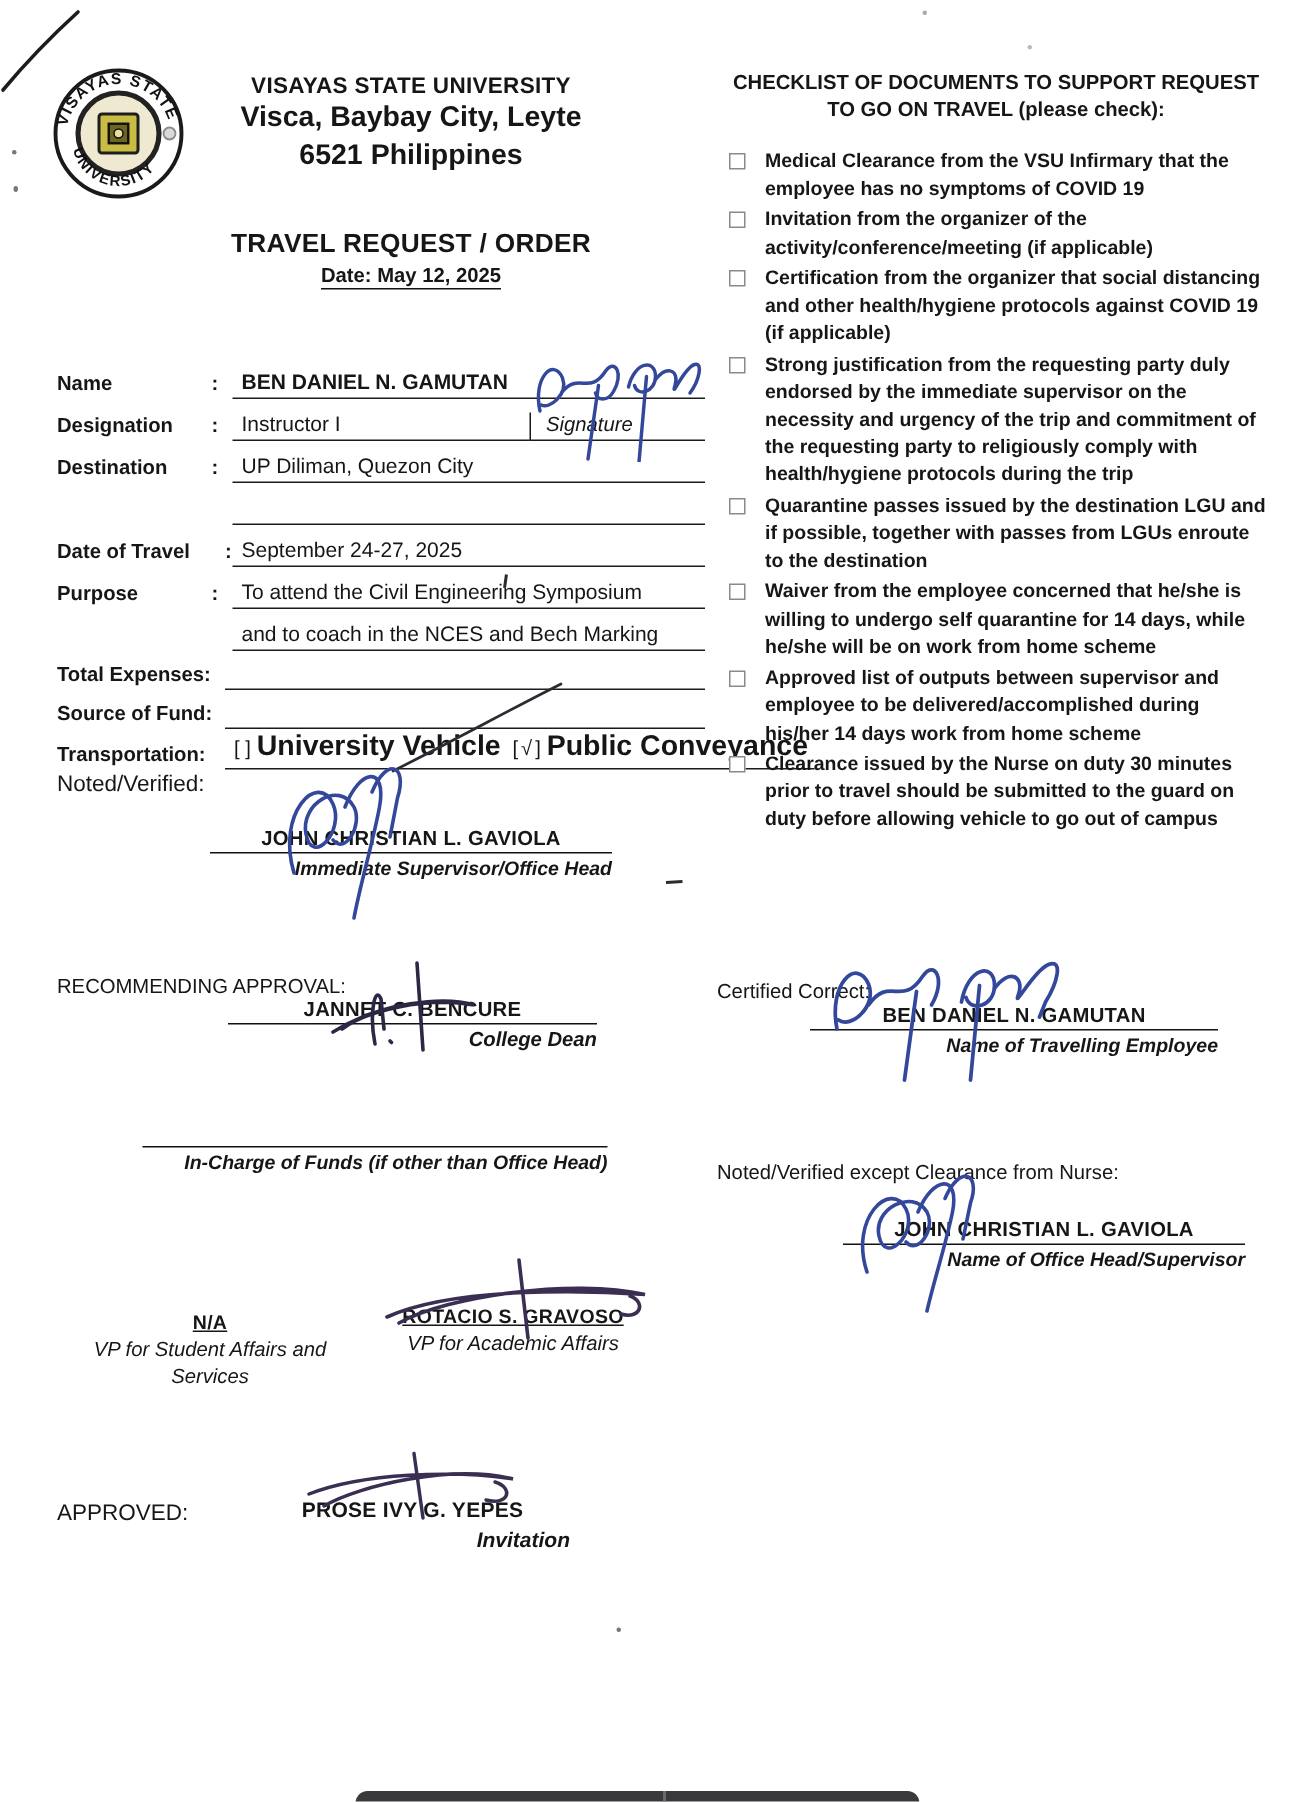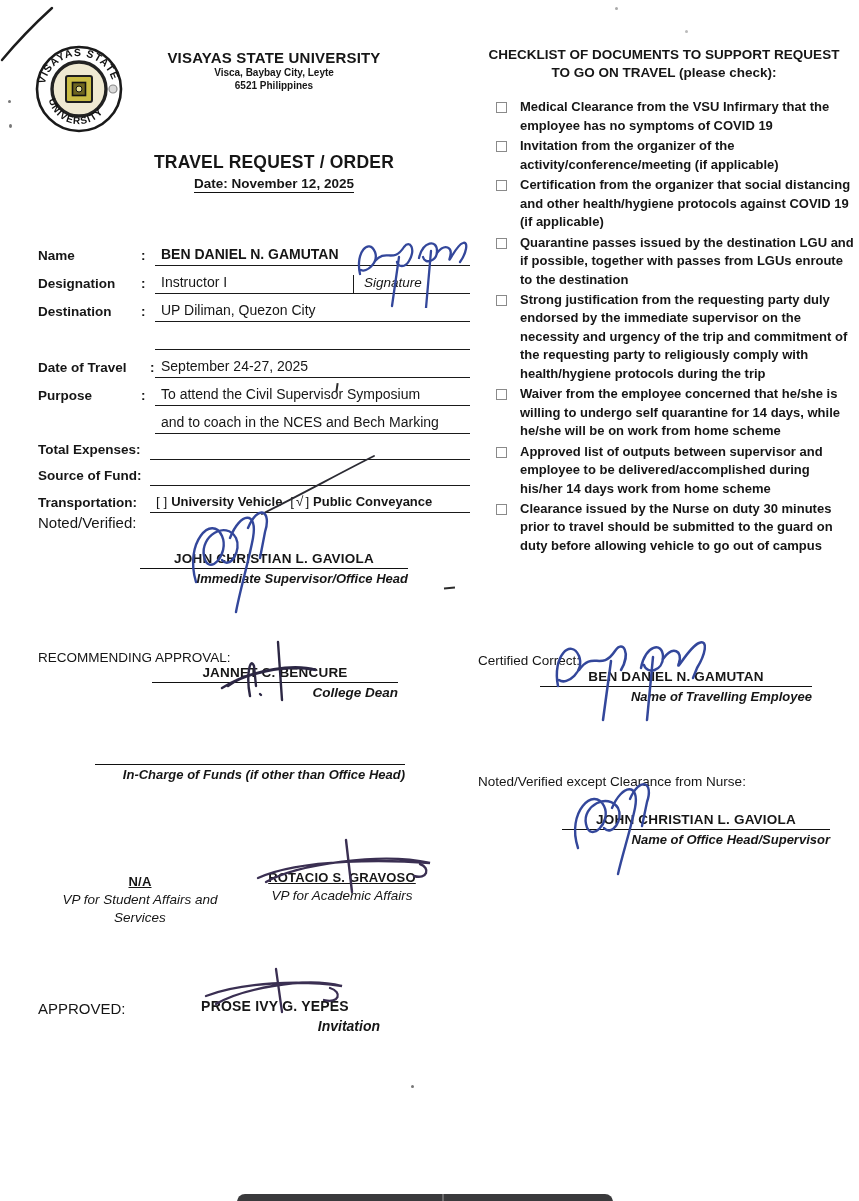--- a/index.html
+++ b/index.html
@@ -2,55 +2,55 @@
 <html><head>
 <meta charset="utf-8">
 <style>
   html,body{margin:0;padding:0;}
   body{width:859px;height:1201px;background:#ffffff;position:relative;overflow:hidden;
        font-family:"Liberation Sans", sans-serif;color:#161616;}
   .abs{position:absolute;}
   
   .uni-header{left:140px;top:48px;width:268px;text-align:center;line-height:1.28;}
   .uni-name{font-weight:bold;font-size:15px;letter-spacing:.2px;}
-  .uni-addr{font-weight:bold;font-size:10px;}
+  .uni-addr{font-weight:bold;font-size:19px;}
   .title-block{left:110px;top:152px;width:328px;text-align:center;}
   .doc-title{font-weight:bold;font-size:17.5px;letter-spacing:.2px;}
   .doc-date{font-weight:bold;font-size:13.5px;margin-top:3px;display:inline-block;
             border-bottom:1.6px solid #111;padding-bottom:1px;}
   
   .form{left:38px;top:238px;width:432px;font-size:13.5px;}
   .frow{display:flex;align-items:flex-end;min-height:28px;}
   .flabel{width:103px;font-weight:bold;padding-bottom:3px;flex:none;}
   .fcolon{width:14px;font-weight:bold;padding-bottom:3px;flex:none;}
   .fval{flex:1;border-bottom:1.6px solid #1a1a1a;padding:0 4px 3px 6px;
         font-size:14px;font-weight:normal;white-space:nowrap;}
   .fval.bold{font-weight:bold;}
   .sig-cell{flex:none;width:106px;border-bottom:1.6px solid #1a1a1a;border-left:1.4px solid #1a1a1a;
             font-style:italic;font-weight:normal;padding:0 0 3px 10px;font-size:13.5px;}
   .blankrow{height:15px;}
   .lbl-attached{width:112px;}
   .opt-reg{font-weight:normal;font-size:13.5px;}
-  .opt-bold{font-weight:bold;font-size:13px;}
+  .opt-bold{font-weight:bold;font-size:19px;}
   .tcheck{color:#222;font-weight:normal;padding:0 2px;}
   
   .sec-head{font-weight:normal;font-size:14.5px;margin-top:22px;}
   .sigblock{text-align:center;}
   .signame{font-weight:bold;font-size:13.5px;border-bottom:1.6px solid #111;
            padding-bottom:2px;letter-spacing:.2px;}
   .sigcap{font-weight:bold;font-style:italic;font-size:13px;margin-top:2px;text-align:right;}
   .sigcap-reg{font-style:italic;font-size:13.5px;margin-top:2px;font-weight:normal;line-height:1.3;text-align:center;}
   .uname{font-weight:bold;font-size:13px;text-decoration:underline;letter-spacing:.2px;}
   .blankline{border-bottom:1.6px solid #111;height:16px;}
   
   .checklist{left:474px;top:46px;width:380px;}
   .cl-head{font-weight:bold;font-size:13.5px;text-align:center;line-height:1.35;
            width:352px;margin:0 auto;}
   .cl-items{margin-top:16px;}
-  .cl-item{display:flex;margin-bottom:2px;justify-content:flex-end;}
+  .cl-item{display:flex;margin-bottom:2px;}
   .cl-box{flex:none;width:9px;height:9px;border:1.2px solid #8a8a8a;margin:4px 13px 0 12px;
           background:#fff;}
   .cl-text{font-weight:bold;font-size:13px;line-height:1.42;width:334px;}
   
   .sig-svg{position:absolute;pointer-events:none;}
   .speck{position:absolute;background:#777;border-radius:50%;}
   .pen-dash{position:absolute;background:#2c2c2c;}
   .bottom-bar{position:absolute;left:237px;top:1194px;width:376px;height:8px;background:#3a3a3c;
               border-radius:9px 9px 0 0;}
   .bottom-bar .seam{position:absolute;left:205px;top:0;width:1.5px;height:100%;background:#6a6a6c;}
@@ -87,21 +87,21 @@
   </svg>
 
   <div class="abs uni-header">
     <div class="uni-name">VISAYAS STATE UNIVERSITY</div>
     <div class="uni-addr">Visca, Baybay City, Leyte</div>
     <div class="uni-addr">6521   Philippines</div>
   </div>
 
   <div class="abs title-block">
     <div class="doc-title">TRAVEL REQUEST / ORDER</div>
-    <div><span class="doc-date">Date: November 12, 2025</span></div>
+    <div><span class="doc-date">Date: May 12, 2025</span></div>
   </div>
 
   <div class="abs form">
     <div class="frow">
       <span class="flabel">Name</span>
       <span class="fcolon">:</span>
       <span class="fval bold">BEN DANIEL N. GAMUTAN</span>
     </div>
     <div class="frow">
       <span class="flabel">Designation</span>
@@ -120,21 +120,21 @@
       <span class="fval">&nbsp;</span>
     </div>
     <div class="frow">
       <span class="flabel" style="width:112px">Date of Travel</span>
       <span class="fcolon" style="width:5px">:</span>
       <span class="fval">September 24-27, 2025</span>
     </div>
     <div class="frow">
       <span class="flabel">Purpose</span>
       <span class="fcolon">:</span>
-      <span class="fval">To attend the Civil Supervisor Symposium</span>
+      <span class="fval">To attend the Civil Engineering Symposium</span>
     </div>
     <div class="frow">
       <span class="flabel"></span>
       <span class="fcolon"></span>
       <span class="fval">and to coach in the NCES and Bech Marking</span>
     </div>
     <div class="frow" style="min-height:26px">
       <span class="flabel lbl-attached">Total Expenses:</span>
       <span class="fval">&nbsp;</span>
     </div>
@@ -195,25 +195,25 @@
       <div class="cl-item">
           <span class="cl-box"></span>
           <span class="cl-text">Invitation from the organizer of the activity/conference/meeting (if applicable)</span>
         </div>
       <div class="cl-item">
           <span class="cl-box"></span>
           <span class="cl-text">Certification from the organizer that social distancing and other health/hygiene protocols against COVID 19 (if applicable)</span>
         </div>
       <div class="cl-item">
           <span class="cl-box"></span>
+          <span class="cl-text">Strong justification from the requesting party duly endorsed by the immediate supervisor on the necessity and urgency of the trip and commitment of the requesting party to religiously comply with health/hygiene protocols during the trip</span>
+        </div>
+      <div class="cl-item">
+          <span class="cl-box"></span>
           <span class="cl-text">Quarantine passes issued by the destination LGU and if possible, together with passes from LGUs enroute to the destination</span>
-        </div>
-      <div class="cl-item">
-          <span class="cl-box"></span>
-          <span class="cl-text">Strong justification from the requesting party duly endorsed by the immediate supervisor on the necessity and urgency of the trip and commitment of the requesting party to religiously comply with health/hygiene protocols during the trip</span>
         </div>
       <div class="cl-item">
           <span class="cl-box"></span>
           <span class="cl-text">Waiver from the employee concerned that he/she is willing to undergo self quarantine for 14 days, while he/she will be on work from home scheme</span>
         </div>
       <div class="cl-item">
           <span class="cl-box"></span>
           <span class="cl-text">Approved list of outputs between supervisor and employee to be delivered/accomplished during his/her 14 days work from home scheme</span>
         </div>
       <div class="cl-item">

